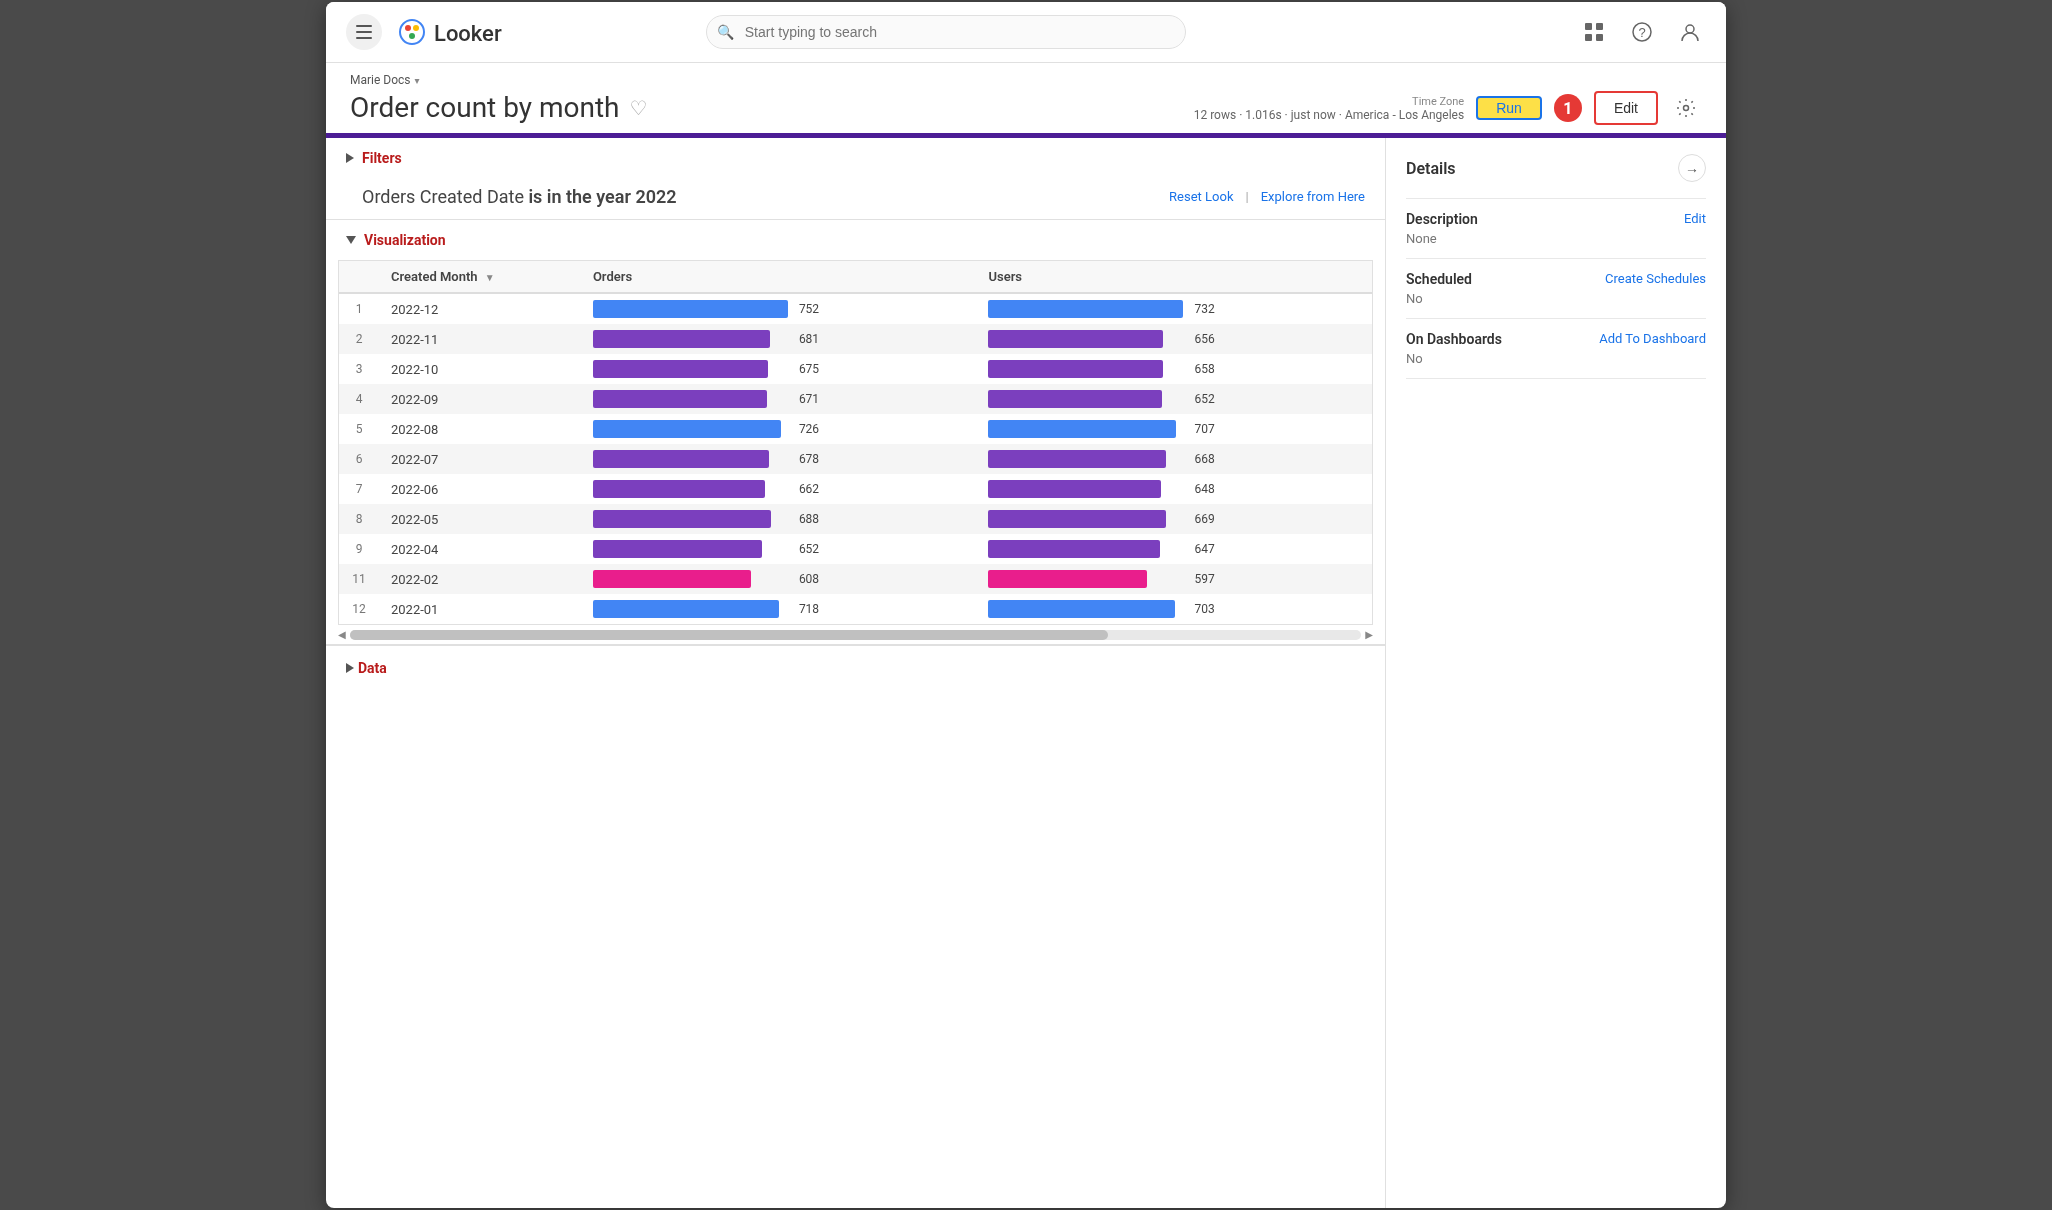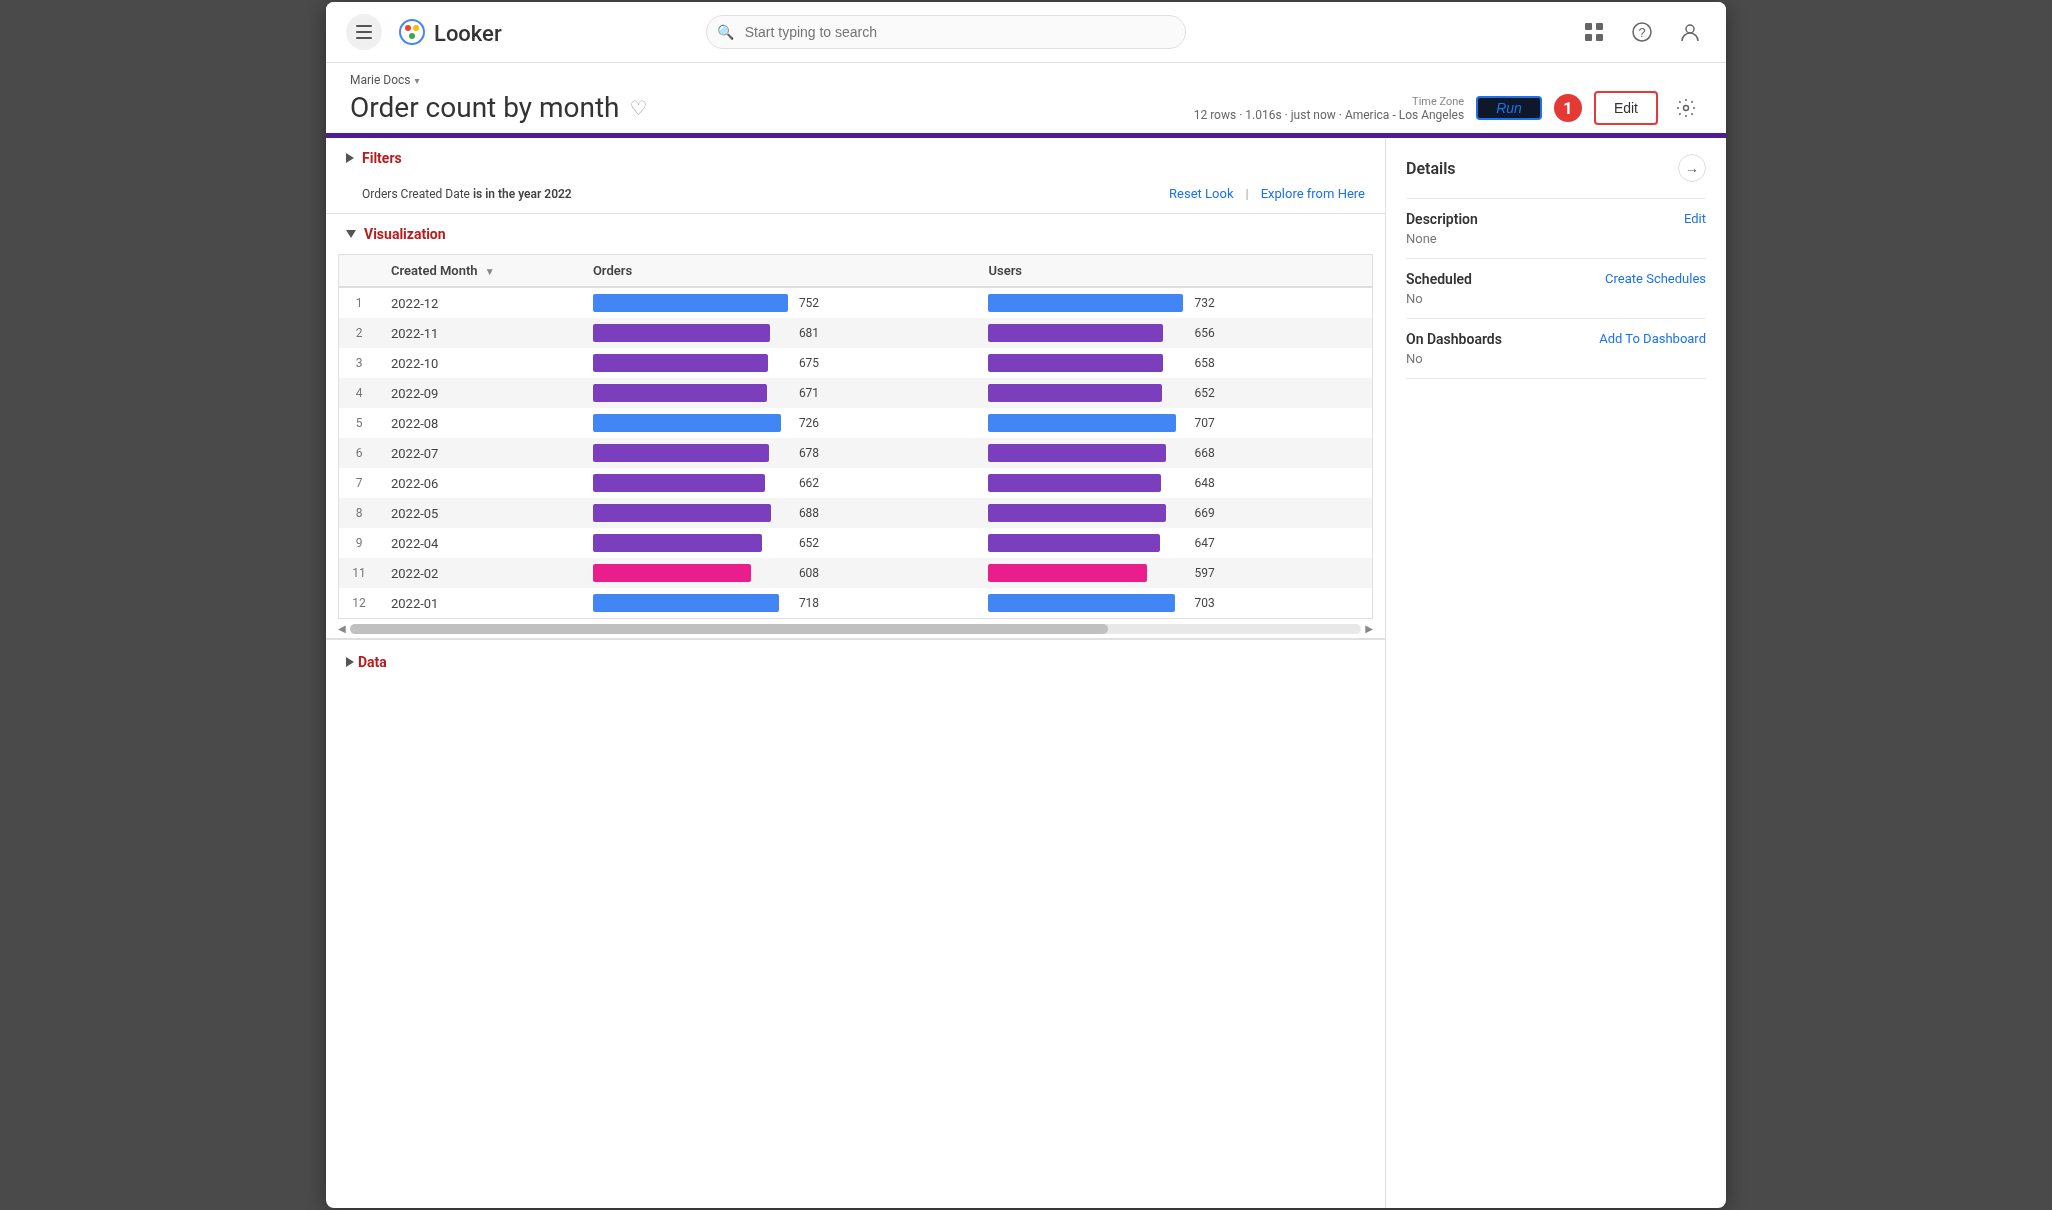--- a/index.html
+++ b/index.html
@@ -24,39 +24,39 @@
     .sub-header { padding: 10px 24px 8px; background: #fff; border-bottom: 5px solid #4c1d95; }
     .breadcrumb { font-size: 12px; color: #555; display: flex; align-items: center; gap: 4px; cursor: pointer; }
     .breadcrumb-arrow { font-size: 10px; color: #888; }
     .title-row { display: flex; align-items: flex-start; justify-content: space-between; margin-top: 4px; }
     .page-title { font-size: 28px; font-weight: 400; color: #333; display: flex; align-items: center; gap: 10px; }
     .heart-icon { font-size: 20px; color: #aaa; cursor: pointer; }
     .title-actions { display: flex; align-items: center; gap: 12px; }
     .meta-info { text-align: right; }
     .meta-line { font-size: 12px; color: #666; }
     .timezone-label { font-size: 11px; color: #888; }
-    .btn-run { padding: 2px 18px; border: 2px solid #1a73e8; border-radius: 4px; background: #0f172a; color: #1a73e8; font-size: 14px; cursor: pointer; font-weight: 500; font-style: italic; }
+    .btn-run { padding: 2px 18px; border: 2px solid #1a73e8; border-radius: 4px; background: #fde047; color: #1a73e8; font-size: 14px; cursor: pointer; font-weight: 500; }
     .btn-edit { padding: 7px 18px; border: 2px solid #e53935; border-radius: 4px; background: #fff; color: #333; font-size: 14px; cursor: pointer; font-weight: 500; }
     .badge-1 { width: 28px; height: 28px; background: #e53935; border-radius: 50%; color: #fff; font-size: 16px; font-weight: 700; display: flex; align-items: center; justify-content: center; }
     .gear-icon-btn { width: 32px; height: 32px; display: flex; align-items: center; justify-content: center; color: #555; font-size: 18px; cursor: pointer; border: none; background: none; }
 
     
     .main-content { display: flex; height: calc(100vh - 140px); min-height: 900px; }
 
     
     .left-panel { flex: 1; border-right: 1px solid #e0e0e0; overflow-y: auto; padding-bottom: 20px; }
 
     
     .section-header { display: flex; align-items: center; gap: 8px; padding: 12px 20px; cursor: pointer; }
     .triangle { width: 0; height: 0; }
     .triangle-right { border-top: 5px solid transparent; border-bottom: 5px solid transparent; border-left: 8px solid #555; }
     .triangle-down { border-left: 5px solid transparent; border-right: 5px solid transparent; border-top: 8px solid #555; }
     .section-title { font-size: 14px; font-weight: 700; color: #b91c1c; }
     .filter-row { display: flex; align-items: center; justify-content: space-between; padding: 8px 20px 12px 36px; }
-    .filter-text { font-size: 12px; color: #444; }
+    .filter-text { font-size: 18px; color: #444; }
     .filter-text strong { font-weight: 600; }
     .filter-actions { display: flex; gap: 12px; font-size: 13px; }
     .filter-link { color: #1a73e8; cursor: pointer; text-decoration: none; }
     .filter-divider { color: #aaa; }
     .section-divider { border: none; border-top: 1px solid #e0e0e0; margin: 0; }
 
     
     .viz-section { padding: 0; }
     .viz-header { display: flex; align-items: center; gap: 8px; padding: 12px 20px; cursor: pointer; }
 

